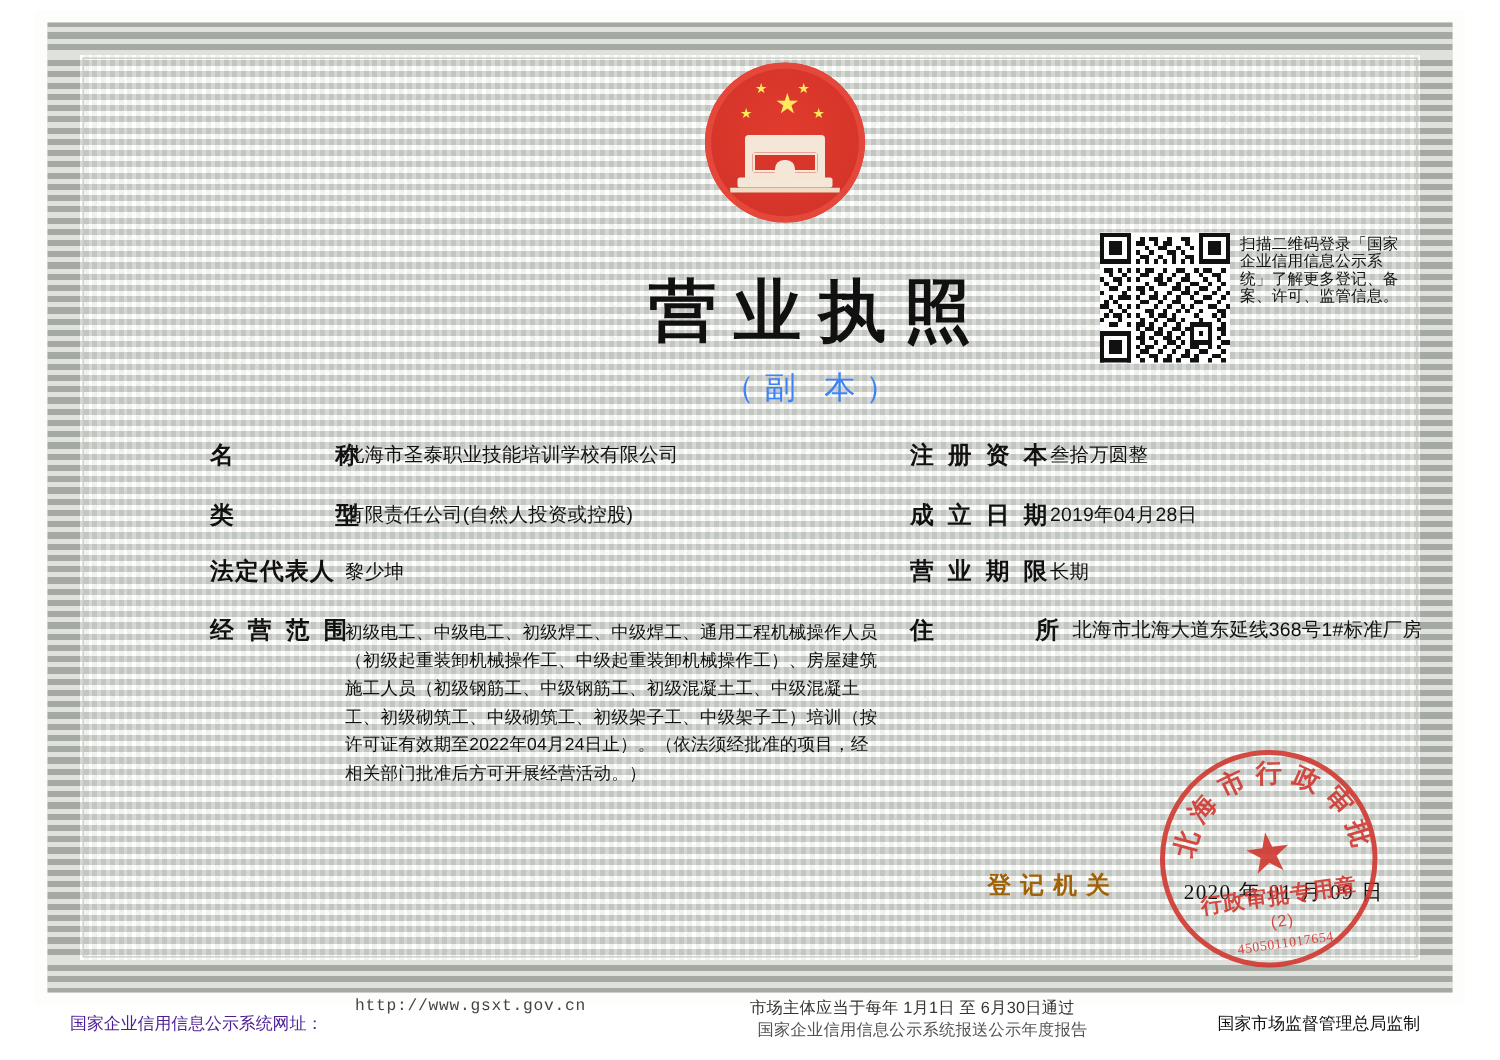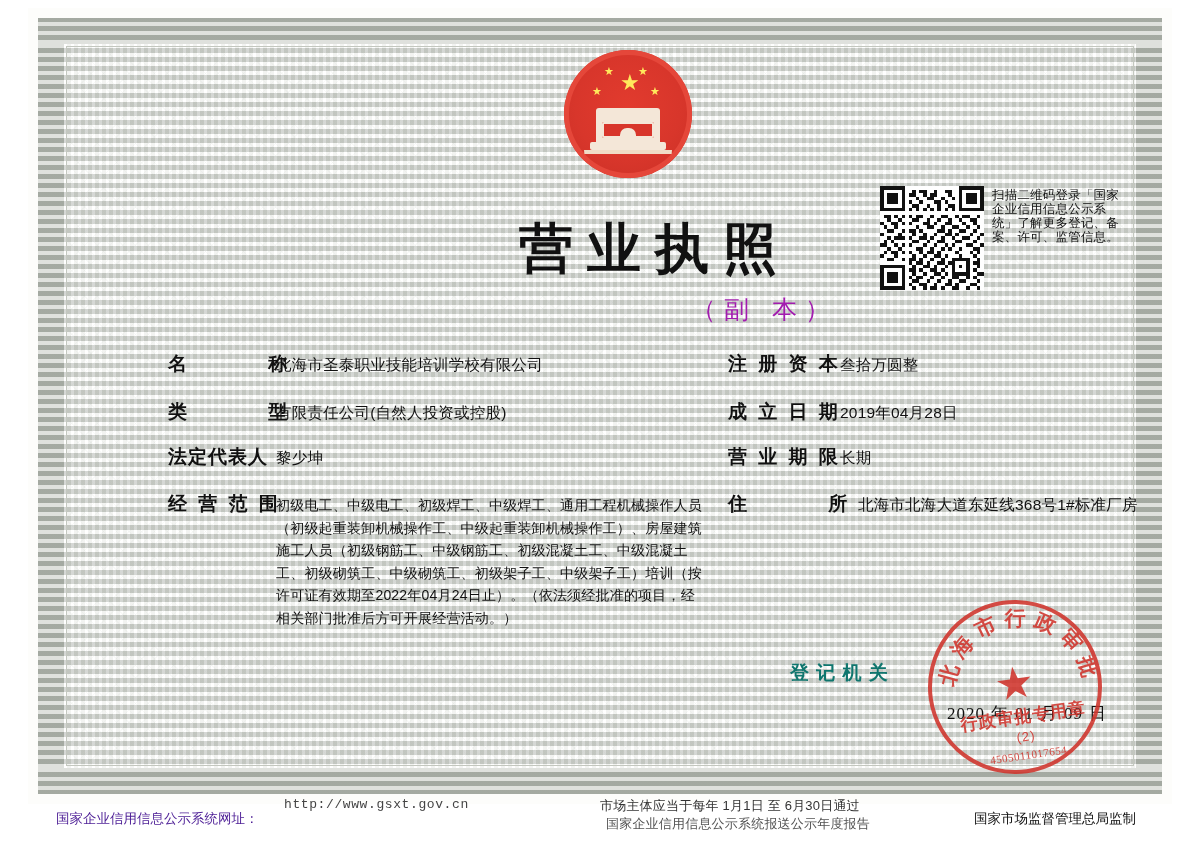--- a/index.html
+++ b/index.html
@@ -177,25 +177,25 @@
     letter-spacing: 14px;
     text-indent: 14px;
     color: #111;
     font-family: "DejaVu Sans", sans-serif;
   }
   #subtitle {
     position: absolute;
     left: 430px;
     top: 285px;
     width: 380px;
-    text-align: right;
+    text-align: center;
     font-size: 25px;
     letter-spacing: 8px;
     text-indent: 8px;
-    color: #a21caf;
+    color: #3b82f6;
   }
 
   
   #qr-block {
     position: absolute;
     left: 852px;
     top: 178px;
     width: 240px;
     height: 110px;
   }
@@ -251,25 +251,25 @@
   #value-founded     { left: 812px; top: 394px; }
   #label-term        { left: 700px; top: 436px; letter-spacing: 3px; }
   #value-term        { left: 812px; top: 439px; }
   #label-address     { left: 700px; top: 483px; letter-spacing: 38px; }
   #value-address     { left: 830px; top: 486px; }
 
   
   #label-authority {
     position: absolute;
     left: 762px;
-    top: 652px;
+    top: 687px;
     font-size: 19px;
     font-weight: bold;
     letter-spacing: 1px;
-    color: #0f766e;
+    color: #a16207;
   }
   #issue-date {
     position: absolute;
     left: 916px;
     top: 694px;
     font-size: 17px;
     color: #111;
     font-family: "Liberation Serif", serif;
     letter-spacing: 1px;
     white-space: nowrap;

